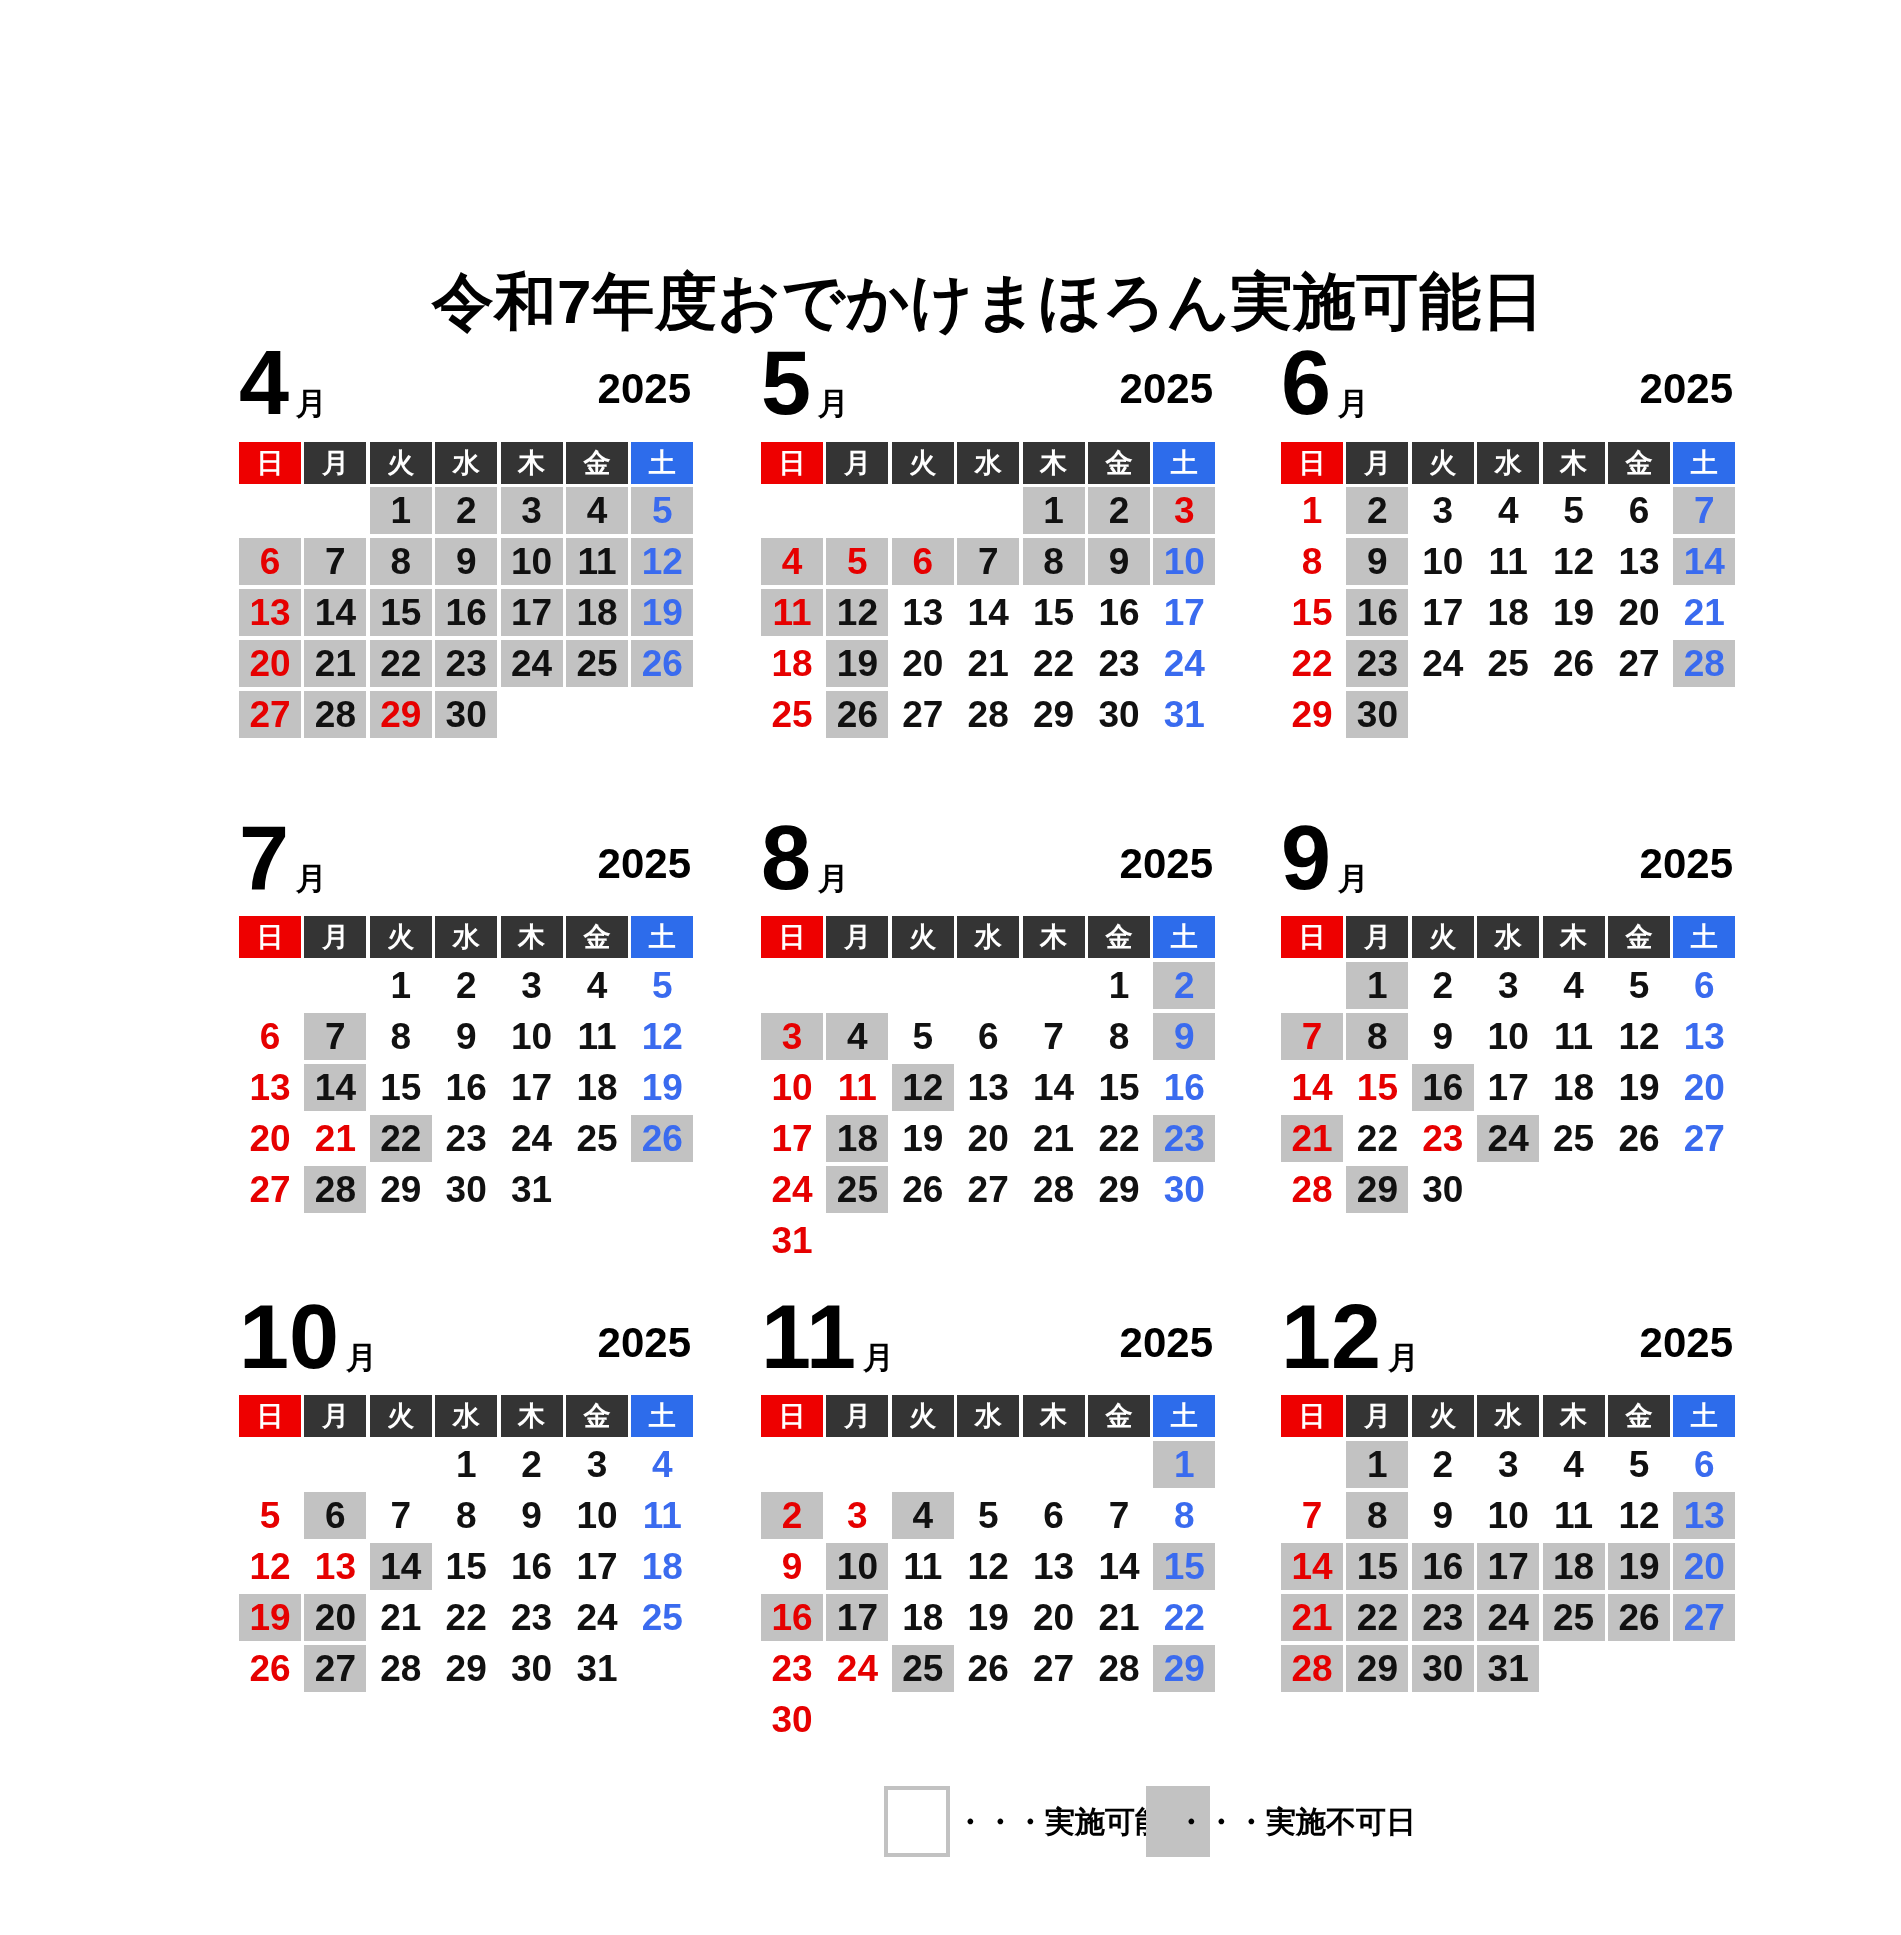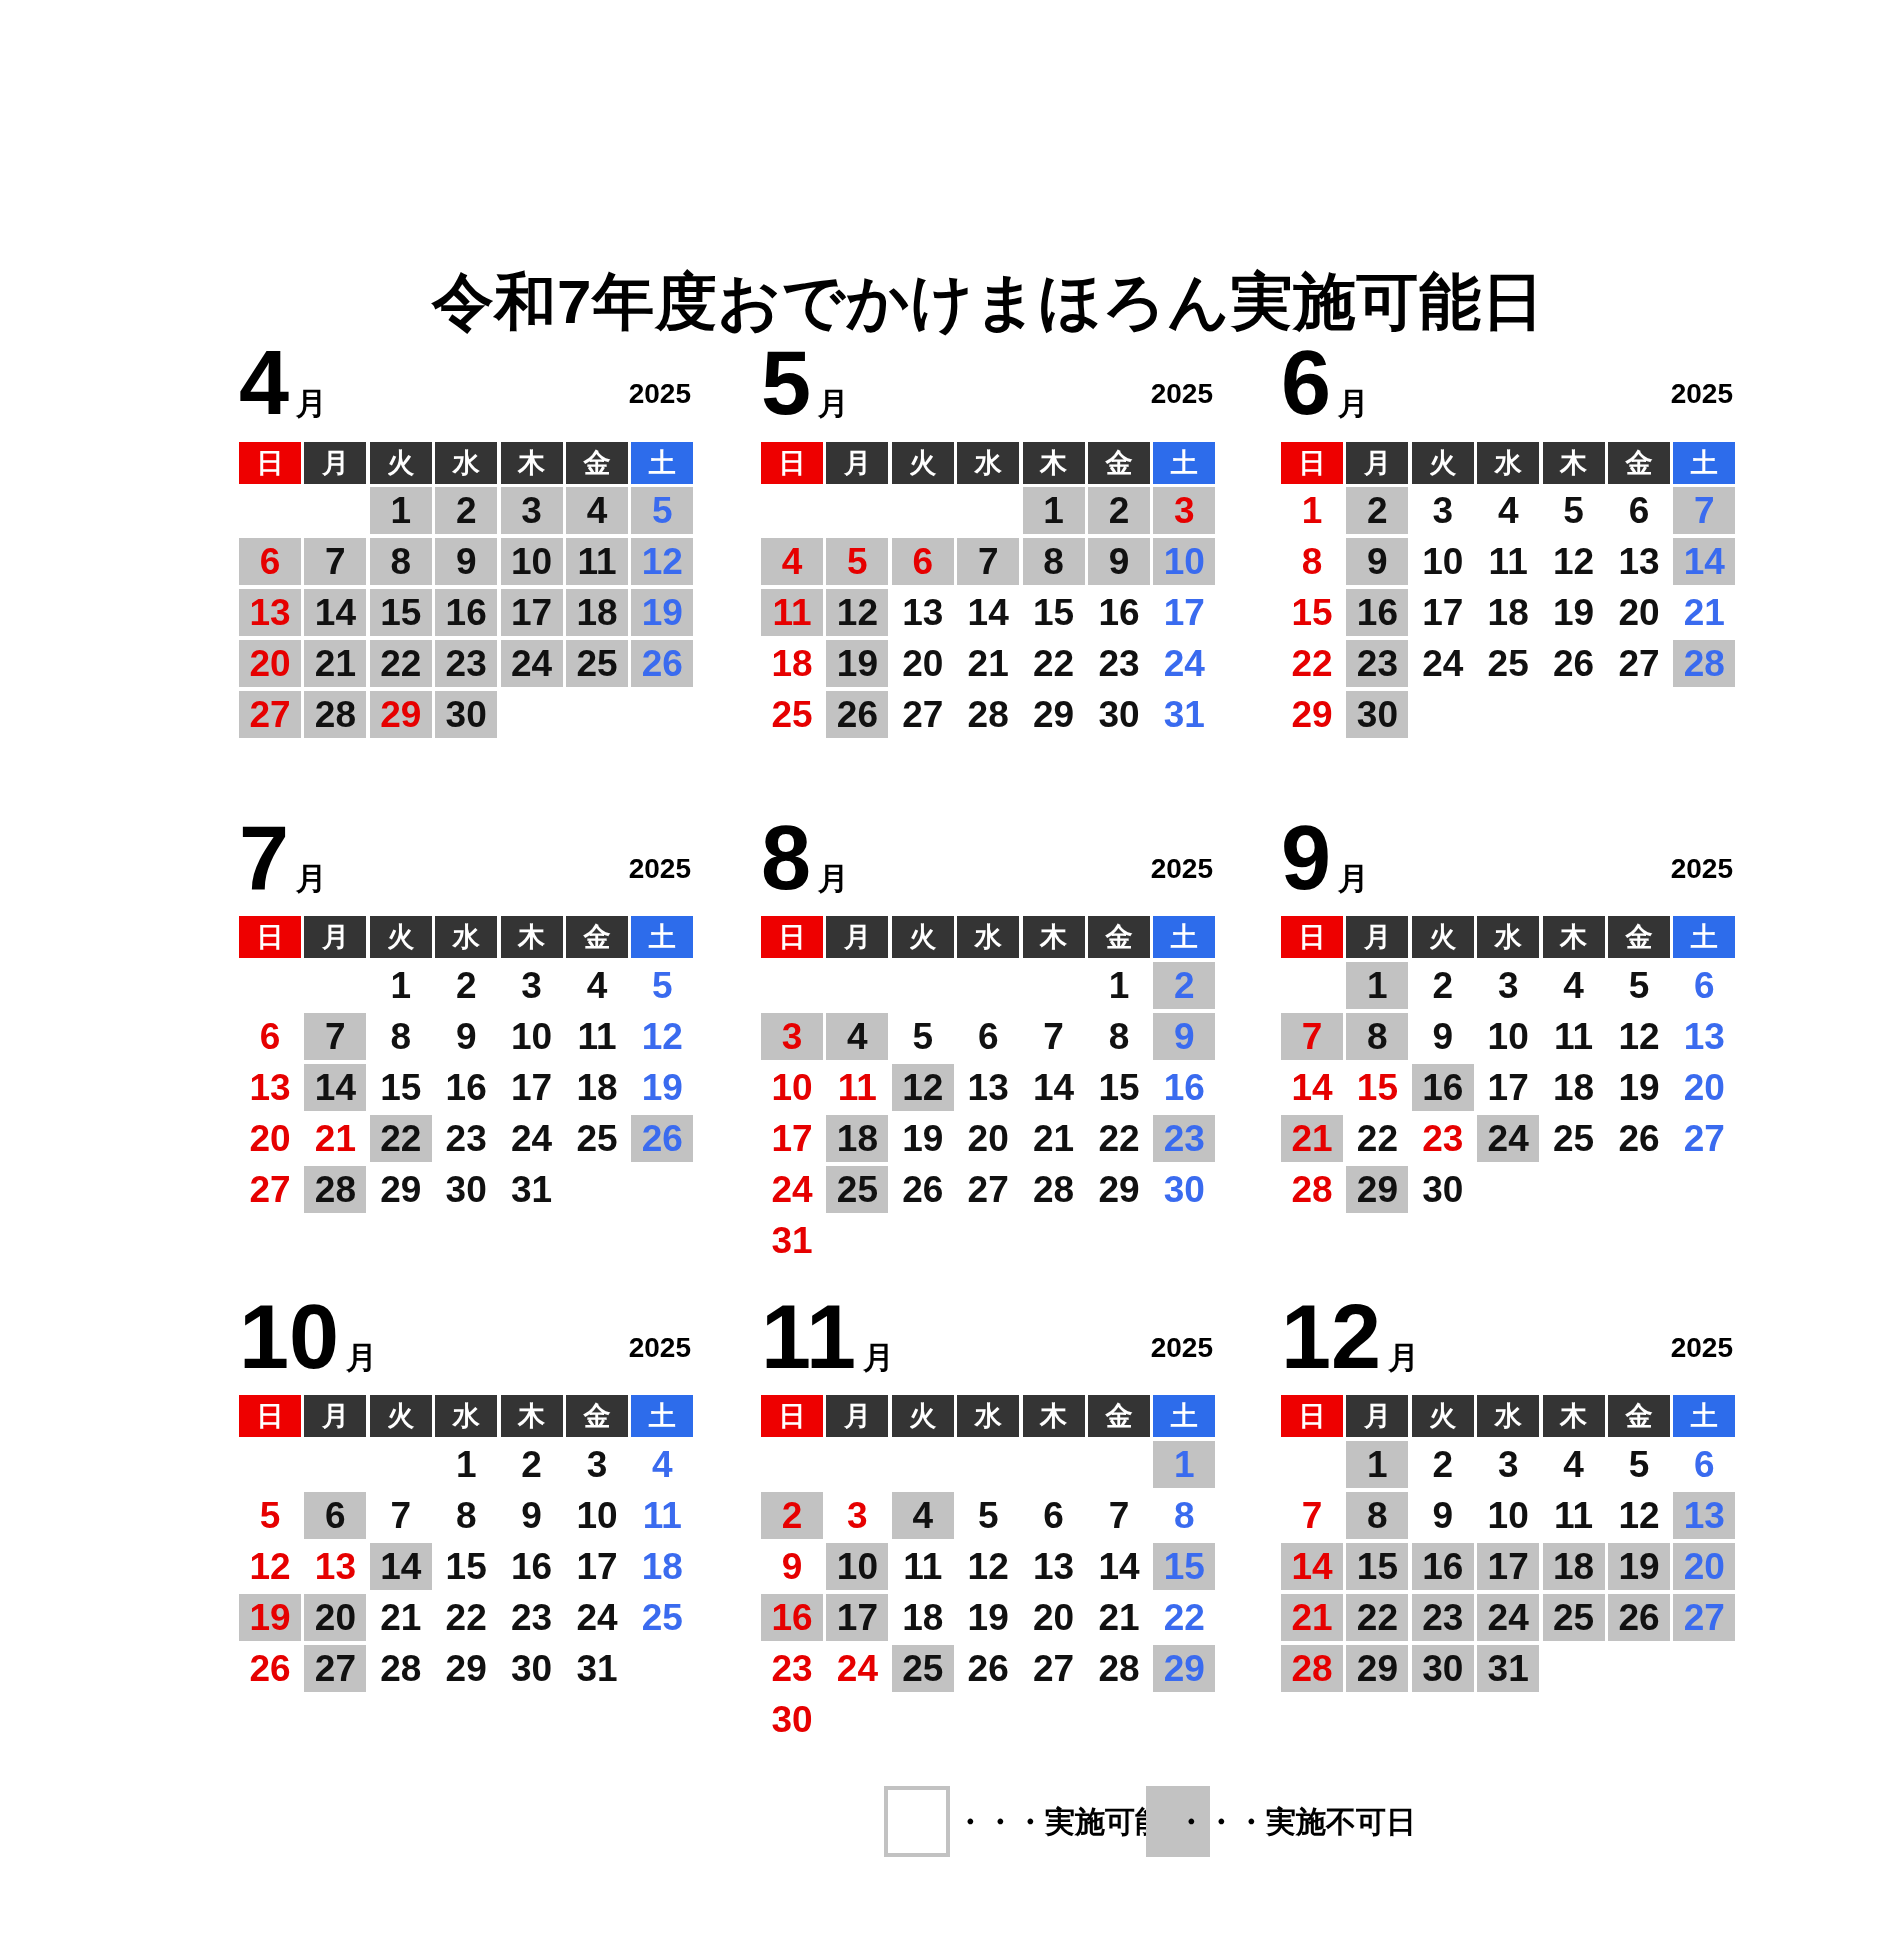--- a/index.html
+++ b/index.html
@@ -8,21 +8,21 @@
 
   .page-title{
     position:absolute;top:260px;left:0;width:1901px;
     padding-left:75px;box-sizing:border-box;
     text-align:center;font-size:62px;color:#000;letter-spacing:0.7px;white-space:nowrap;
   }
 
   .month-title{position:absolute;display:flex;align-items:baseline;height:103px;}
   .mt-num{font-size:90px;line-height:1;color:#000;}
   .mt-suffix{font-size:31px;margin-left:6.8px;color:#000;}
-  .mt-year{margin-left:auto;font-size:28px;color:#000;position:relative;top:-11px;}
+  .mt-year{margin-left:auto;font-size:42px;color:#000;position:relative;top:-11px;}
 
   .wk-row{position:absolute;display:grid;grid-template-columns:repeat(7,62px);column-gap:3.4px;grid-auto-rows:42px;}
   .wk{display:flex;align-items:center;justify-content:center;font-size:27px;color:#fff;background:#343434;}
   .wk.sun{background:#ee0000;}
   .wk.sat{background:#2d6ceb;}
 
   .grid{position:absolute;display:grid;grid-template-columns:repeat(7,62px);column-gap:3.4px;row-gap:4.1px;grid-auto-rows:47px;}
   .cell{display:flex;align-items:center;justify-content:center;font-size:37px;color:#111;background:transparent;}
   .cell.na{background:#c2c2c2;}
   .cell.red{color:#e60000;}

